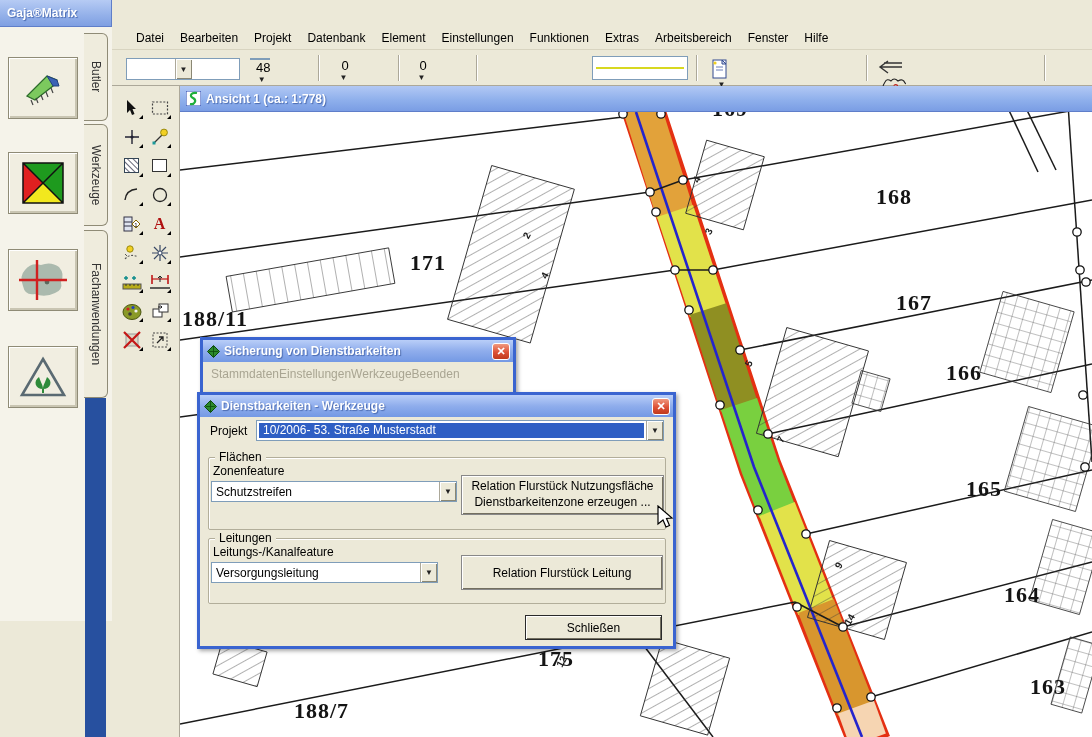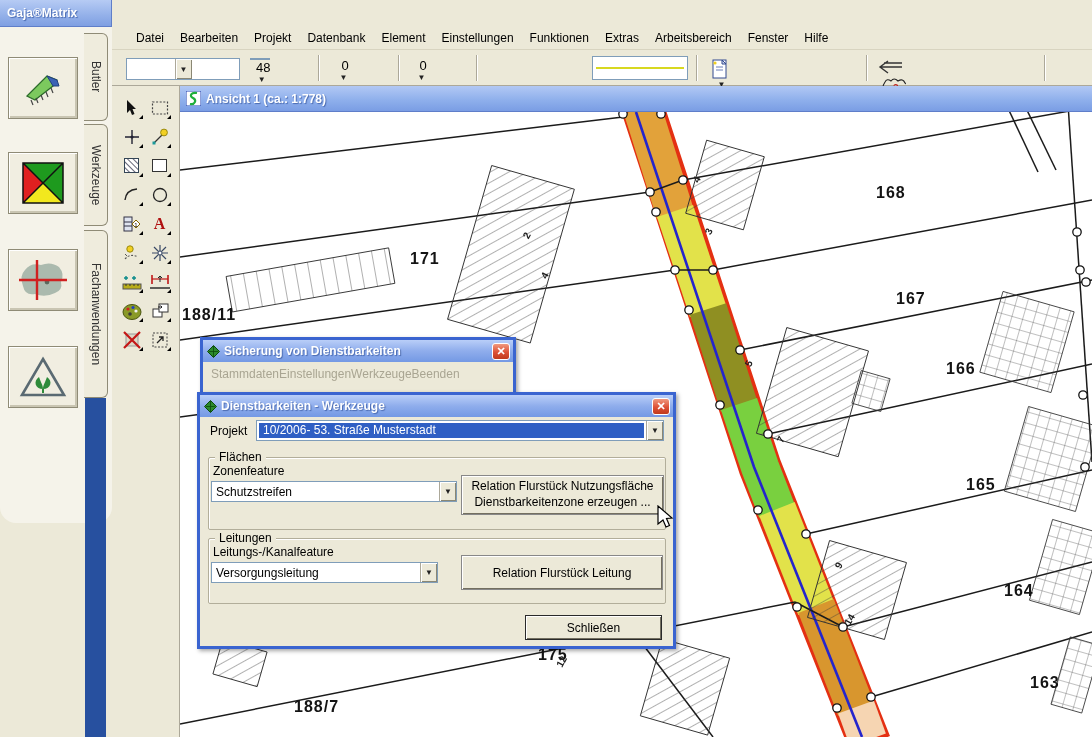--- a/index.html
+++ b/index.html
@@ -28,21 +28,21 @@
   .sep { position:absolute; top:5px; width:2px; height:26px; border-left:1px solid #aca899; border-right:1px solid #fff; }
   .mini-arrow { font-size:8px; color:#222; margin-left:3px; }
   .swatch { width:20px; height:18px; border:1px solid #7f9db9; box-shadow:inset 1px 1px 0 #9a9a33; }
   .tb-num { font-size:13px; margin-left:6px; }
   .preview-box { position:absolute; left:480px; top:6px; width:96px; height:24px; background:#fff;
     border:1px solid #7f9db9; display:flex; align-items:center; }
   .preview-line { width:88px; height:2px; background:#d8d820; margin:0 auto; }
   .ticon { width:26px; height:24px; display:flex; align-items:center; justify-content:center; }
 
   
-  .sidebar { position:absolute; left:0; top:0; width:112px; height:523px; background:#f5f3ea; z-index:8;border-radius:16px; }
+  .sidebar { position:absolute; left:0; top:0; width:112px; height:621px; background:#f5f3ea; z-index:8; }
   .gaja-titlebar { position:absolute; left:0; top:0; width:112px; height:27px;
     background:linear-gradient(180deg,#b6cbf4 0%,#93b0e9 60%,#7f9fe2 100%);
     border-right:1px solid #5f7ec9; border-bottom:1px solid #5f7ec9; display:flex; align-items:center; padding-left:7px; }
   .side-btn { position:absolute; left:8px; width:70px; height:62px; background:#f1eee1;
     border:1px solid #8f8b76; box-shadow:inset 1px 1px 0 #fff, inset -2px -2px 0 #c9c5b2;
     display:flex; align-items:center; justify-content:center; }
   .vtab { position:absolute; left:84px; width:24px; background:#efecdd; border:1px solid #8f8b76; border-left:none;
     border-radius:0 6px 6px 0; writing-mode:vertical-rl; text-align:center; font-size:12px; color:#333;
     display:flex; align-items:center; justify-content:center; }
   .blue-strip { position:absolute; left:85px; top:398px; width:21px; height:339px; background:#27509f; }
@@ -55,21 +55,21 @@
   .hatch-sq { width:15px; height:15px; border:1px solid #345;
     background:repeating-linear-gradient(45deg,#fff,#fff 2px,#667 3px,#fff 4px); }
   .white-sq { width:15px; height:13px; border:1px solid #333; background:#fff; }
   .red-A { color:#b01010; font-weight:bold; font-size:16px; font-family:"Liberation Serif",serif; }
 
   
   .view-titlebar { position:absolute; left:180px; top:86px; width:912px; height:26px;
     background:linear-gradient(180deg,#b2c8f4 0%,#8fb0ec 55%,#7a9de4 100%);
     border-bottom:1px solid #5f7ec9; display:flex; align-items:center; padding-left:6px; z-index:2; }
   .map { position:absolute; left:180px; top:112px; width:912px; height:625px; background:#fff; overflow:hidden; z-index:1; }
-  .plabel { position:absolute; font-weight:bold; font-size:16px; color:#141414; white-space:nowrap; letter-spacing:1px; }
+  .plabel { position:absolute; font-weight:bold; font-size:22px; color:#141414; white-space:nowrap; letter-spacing:1px;font-family:Liberation Serif, serif; }
   .hn { position:absolute; font-size:10px; font-weight:bold; color:#222; transform:rotate(-62deg); }
 
   
   .dlg { position:absolute; background:#ece9d8; border:3px solid #3a64d0; box-shadow:2px 2px 4px rgba(0,0,0,.35); }
   .dlg-title { height:22px; background:linear-gradient(180deg,#b9cef8 0%,#8fadec 50%,#7499e4 100%);
     display:flex; align-items:center; padding:0 3px 0 4px; }
   .dlg-title .titlebar-text { font-size:12px; flex:1; margin-left:4px; }
   .close-btn { width:18px; height:17px; border:1px solid #fff; border-radius:3px;
     background:linear-gradient(180deg,#f0997e 0%,#dd5136 55%,#c03a1c 100%);
     color:#fff; font-size:11px; font-weight:bold; display:flex; align-items:center; justify-content:center; }

